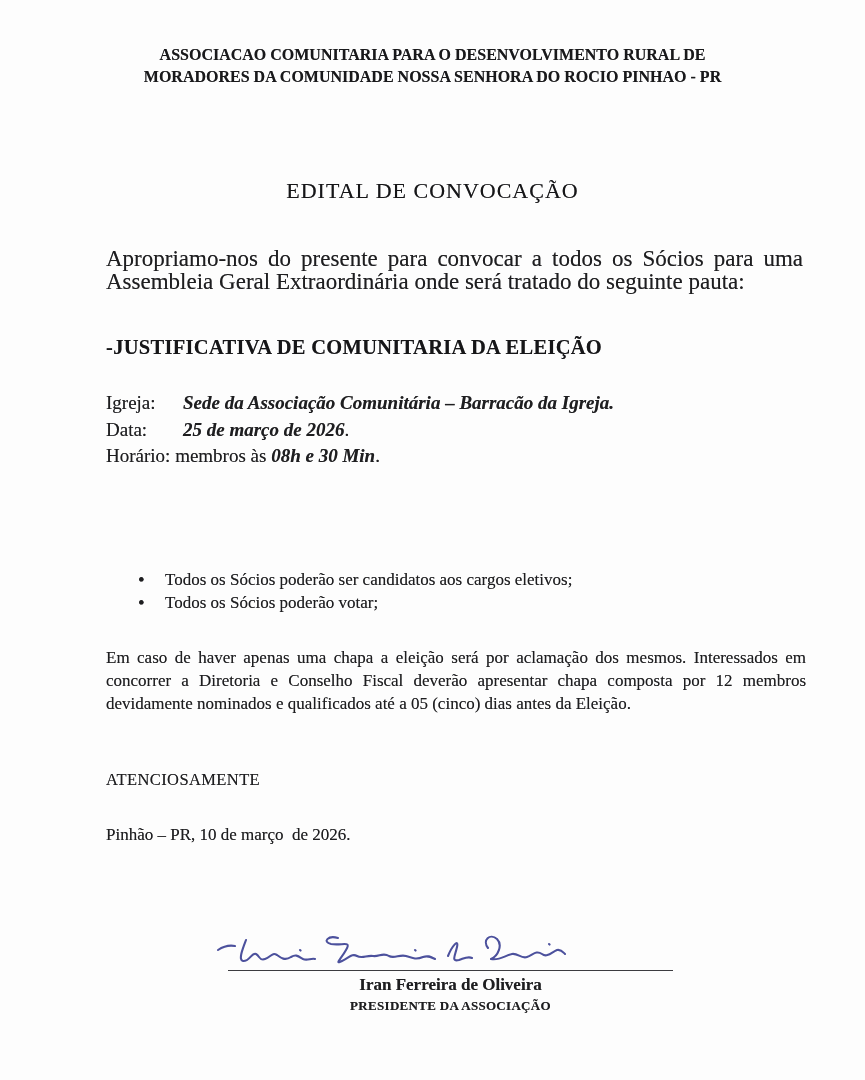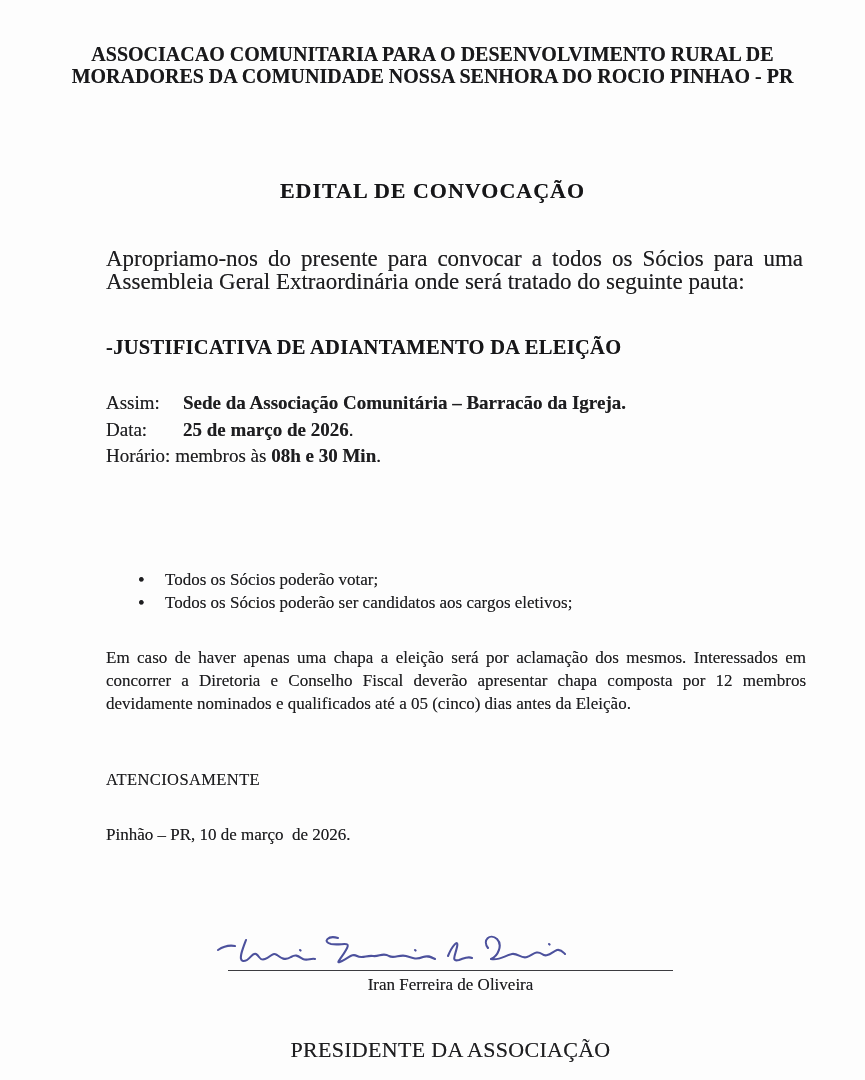--- a/index.html
+++ b/index.html
@@ -9,33 +9,33 @@
     font-family: "Liberation Serif", "DejaVu Serif", serif;
     color: #1e1e20;
   }
   .page {
     position: relative;
     width: 865px; height: 1080px;
     background: #fdfdfd;
     overflow: hidden;
     text-shadow: 0 0 0.5px rgba(30,30,32,0.55); 
   }
-  .bold { font-weight: bold; }
+  .bold { font-weight: bold; font-style: italic; }
 
   .doc-header {
     position: absolute; top: 44px; left: 0; right: 0;
     text-align: center;
     font-weight: bold;
-    font-size: 20px; line-height: 21.5px;
+    font-size: 16px; line-height: 21.5px;
     color: #19191b;
   }
   .doc-title {
     position: absolute; top: 178px; left: 0; right: 0;
     text-align: center;
-    font-size: 22px; font-weight: bold;
+    font-size: 22px; font-weight: normal;
     letter-spacing: 1px;
     color: #161618;
   }
   .intro {
     position: absolute; top: 248px; left: 106px; width: 697px;
     font-size: 23px; line-height: 22.5px;
     text-align: justify;
   }
   .agenda {
     position: absolute; top: 336px; left: 106px; width: 720px;
@@ -75,58 +75,59 @@
   }
   .dateline {
     position: absolute; top: 825px; left: 106px; width: 699px;
     text-align: left;
     font-size: 17px;
     white-space: pre; 
   }
   .sigblock {
     position: absolute; top: 930px; left: 228px; width: 445px;
     text-align: center;
+    font-weight: bold;
   }
   .sig-svg {
     position: absolute; top: -2px; left: -12px;
     width: 350px; height: 48px;
   }
   .sigline {
     height: 41px;
     border-bottom: 1.6px solid #3c3c40;
   }
   .signame { margin-top: 4px; font-size: 17px; line-height: 20px; }
-  .sigrole { font-size: 22px; line-height: 21px; letter-spacing: 0.3px; margin-top: 44px; }
+  .sigrole { font-size: 13px; line-height: 21px; letter-spacing: 0.3px; }
 </style>
 </head>
 <body>
 
 <div class="page">
 
   <header class="doc-header">
     <div>ASSOCIACAO COMUNITARIA PARA O DESENVOLVIMENTO RURAL DE</div>
     <div>MORADORES DA COMUNIDADE NOSSA SENHORA DO ROCIO PINHAO - PR</div>
   </header>
 
   <h1 class="doc-title">EDITAL DE CONVOCAÇÃO</h1>
 
   <p class="intro">Apropriamo-nos do presente para convocar a todos os Sócios para uma Assembleia Geral Extraordinária onde será tratado do seguinte pauta:</p>
 
-  <h2 class="agenda">-JUSTIFICATIVA DE ADIANTAMENTO DA ELEIÇÃO</h2>
+  <h2 class="agenda">-JUSTIFICATIVA DE COMUNITARIA DA ELEIÇÃO</h2>
 
   <div class="details">
-    <div><span class="dlabel">Assim:</span><span class="bold">Sede da Associação Comunitária – Barracão da Igreja.</span></div>
+    <div><span class="dlabel">Igreja:</span><span class="bold">Sede da Associação Comunitária – Barracão da Igreja.</span></div>
     <div><span class="dlabel">Data:</span><span class="bold">25 de março de 2026</span><span>.</span></div>
     <div><span>Horário:</span> <span>membros às </span><span class="bold">08h e 30 Min</span><span>.</span></div>
   </div>
 
 
   <ul class="bullets">
+    <li>Todos os Sócios poderão ser candidatos aos cargos eletivos;</li>
     <li>Todos os Sócios poderão votar;</li>
-    <li>Todos os Sócios poderão ser candidatos aos cargos eletivos;</li>
   </ul>
 
   <p class="chapa">Em caso de haver apenas uma chapa a eleição será por aclamação dos mesmos. Interessados em concorrer a Diretoria e Conselho Fiscal deverão apresentar chapa composta por 12 membros devidamente nominados e qualificados até a 05 (cinco) dias antes da Eleição.</p>
 
   <p class="closing">ATENCIOSAMENTE</p>
 
   <p class="dateline">Pinhão – PR, 10 de março  de 2026.</p>
 
   <div class="sigblock">
     <svg class="sig-svg" viewBox="0 0 350 48" fill="none" stroke="#4c519d" stroke-width="2.1" stroke-linecap="round" stroke-linejoin="round">

